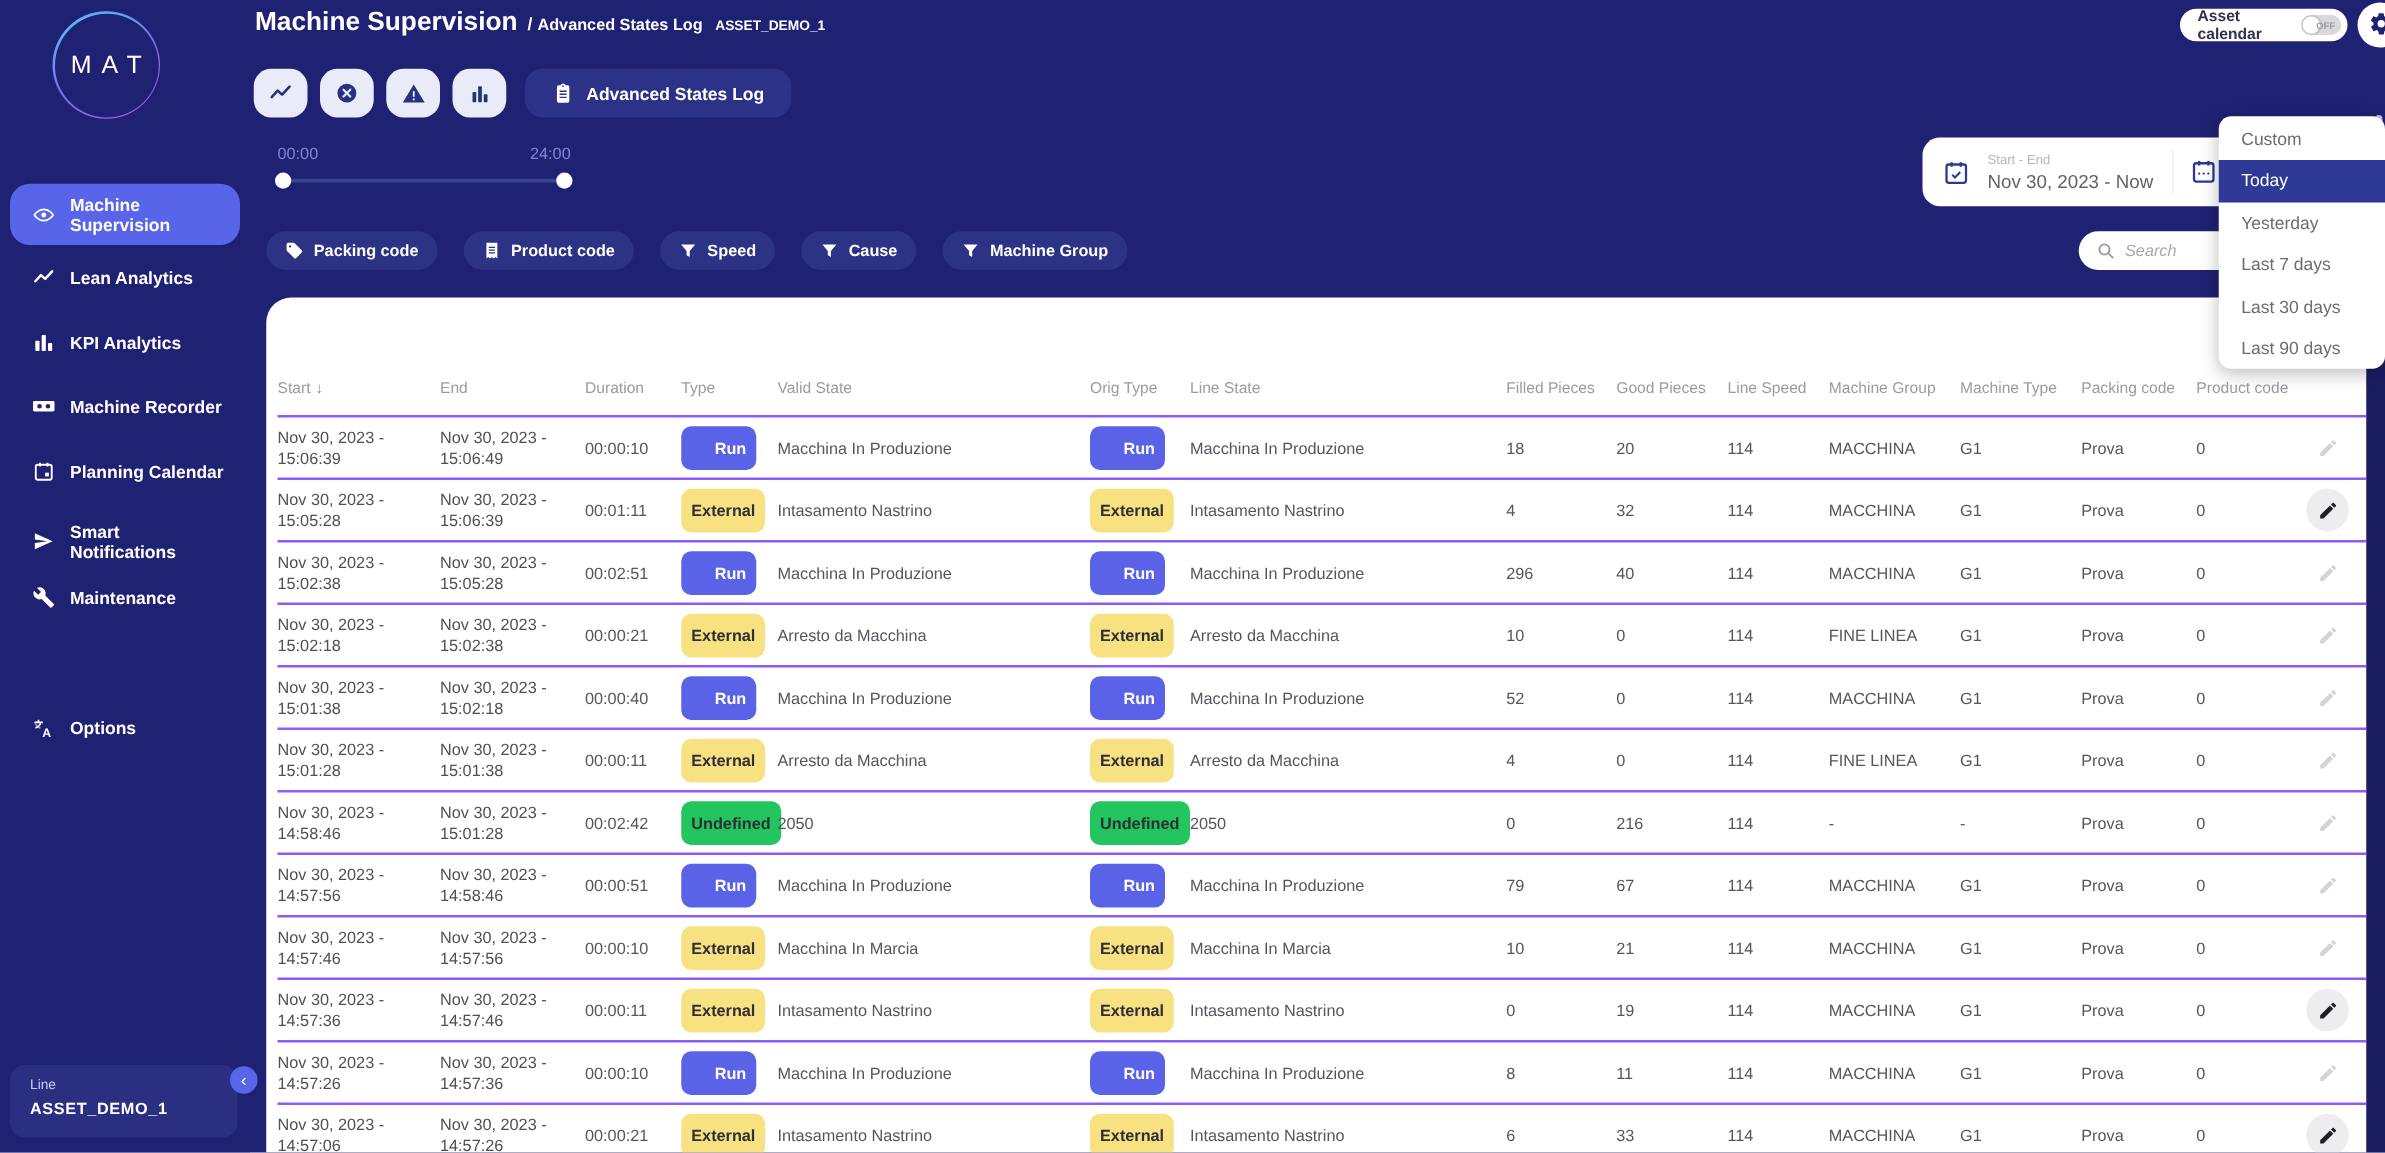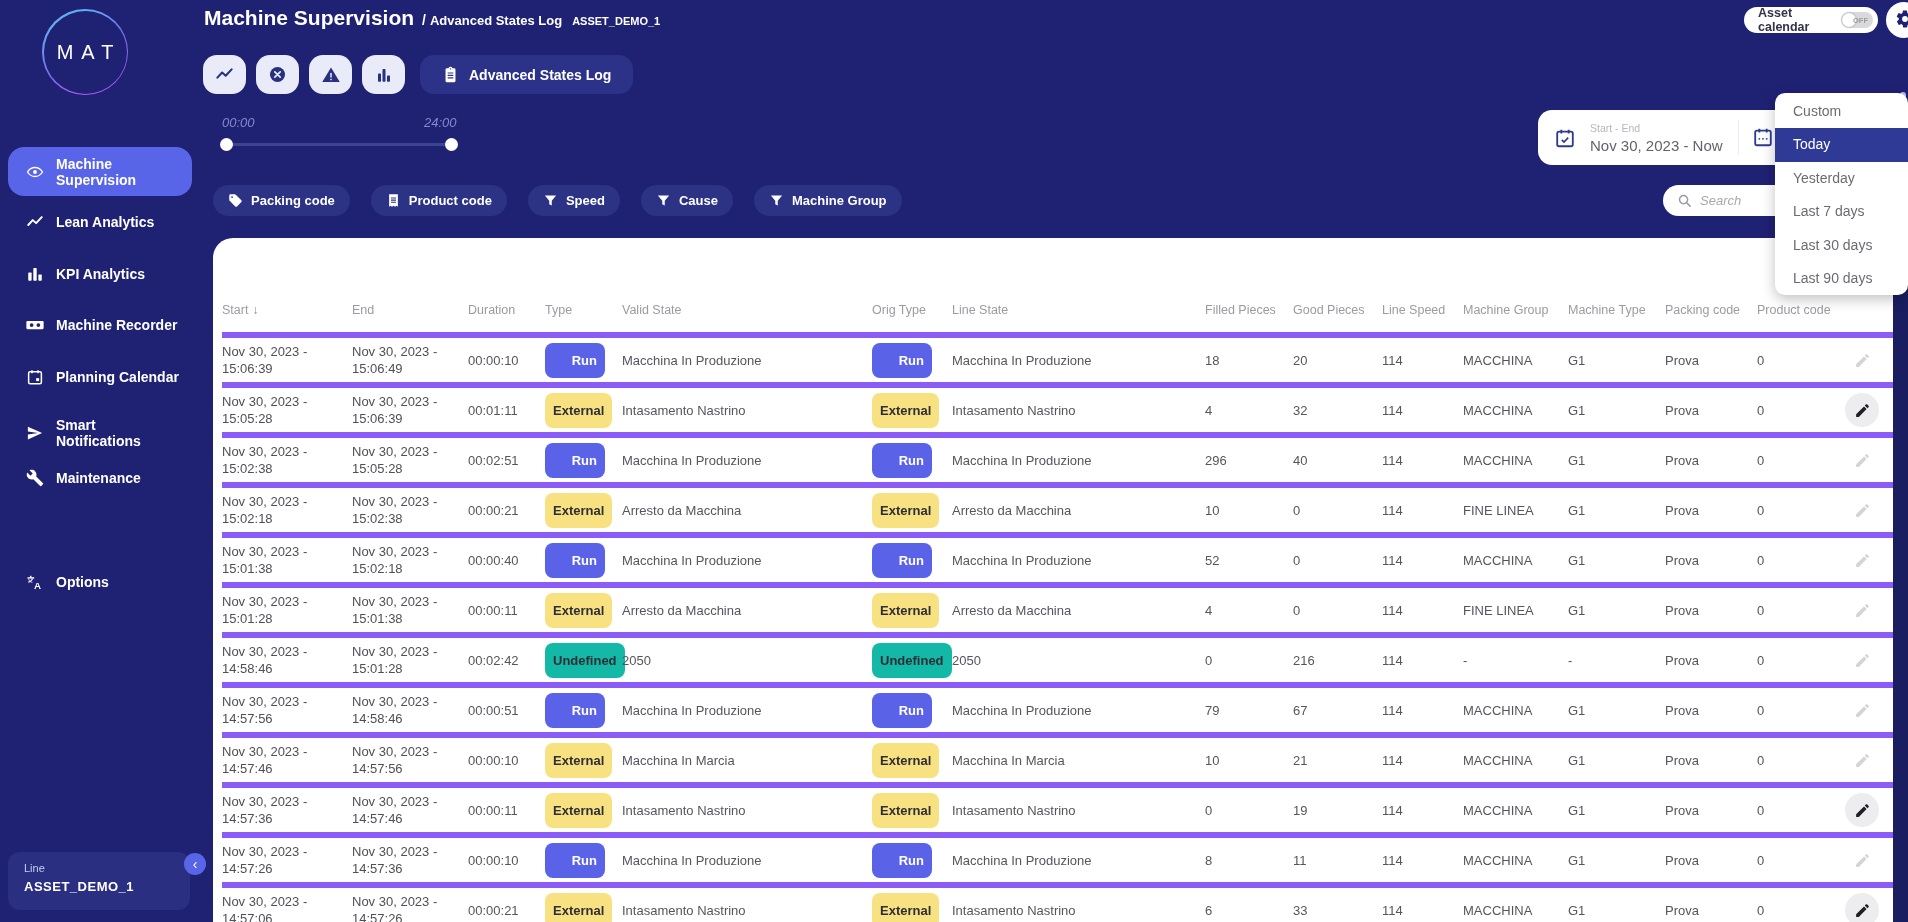--- a/index.html
+++ b/index.html
@@ -44,21 +44,21 @@
           background:#fff; border:none; z-index:4; cursor:pointer; padding:0 0 0 2px; }
 
   
   .tool-btn { position:absolute; top:55px; width:43px; height:39px; border-radius:14px; background:#e9ebf8;
           border:none; display:flex; align-items:center; justify-content:center; cursor:pointer; z-index:4; }
   .adv-btn { position:absolute; left:420px; top:55px; height:39px; border-radius:14px; background:#2c3287;
           border:none; display:flex; align-items:center; gap:10px; padding:0 22px; color:#fff;
           font-size:14px; font-weight:800; cursor:pointer; z-index:4; font-family:"Liberation Sans",sans-serif; }
 
   
-  .slider-lbl { position:absolute; top:115px; font-size:13px; color:#8289cc; z-index:4;font-style:italic; }
+  .slider-lbl { position:absolute; top:115px; font-size:13px; color:#8289cc; z-index:4; }
   .slider-track { position:absolute; left:226px; top:143px; width:226px; height:3px; background:#3d4490;
           border-radius:2px; z-index:4; }
   .slider-handle { position:absolute; top:-5px; width:13px; height:13px; border-radius:50%; background:#fff; cursor:pointer; }
 
   
   .filters { position:absolute; left:213px; top:185px; display:flex; gap:21px; z-index:4; }
   .chip { height:31px; background:#2d3384; border:none; border-radius:16px; color:#fff; font-size:13px;
           font-weight:700; display:flex; align-items:center; gap:8px; padding:0 15px; cursor:pointer;
           font-family:"Liberation Sans",sans-serif; }
   .search { position:absolute; left:1663px; top:185px; width:240px; height:31px; background:#fff;
@@ -81,31 +81,31 @@
           border-radius:10px; box-shadow:0 4px 14px rgba(0,0,0,.25); z-index:10; padding-top:2px; }
   .menu-item { height:33.4px; line-height:33.4px; padding-left:18px; font-size:14px; color:#6b6b73; cursor:pointer; }
   .menu-item.selected { background:#2e3a96; color:#fff; }
   .menu-scroll { position:absolute; right:2px; top:92px; width:6px; height:96px; background:#b9c1f2; border-radius:3px; }
 
   
   .table-card { position:absolute; left:213px; top:238px; width:1680px; height:684px; background:#fff;
           border-radius:20px 20px 0 0; z-index:3; overflow:hidden; }
   .tbl { position:absolute; left:9px; top:50px; width:1671px; }
   .trow { display:grid; grid-template-columns:130px 116px 77px 77px 250px 80px 253px 88px 89px 81px 105px 97px 92px 88px 48px;
-          align-items:center; height:50px; border-top:6px solid #8b5cf6; }
+          align-items:center; height:50px; border-top:2px solid #8b5cf6; }
   .trow.head { height:44px; border-top:none; }
   .th { font-size:12.5px; color:#9b9ba3; line-height:16px; padding-right:14px; cursor:pointer; }
   .th .sort { margin-left:4px; color:#8a8a92; font-size:12px; }
   .td { font-size:13px; color:#55555e; padding-right:10px; }
   .td.date div { line-height:17px; color:#4f4f58; }
   .badge { display:inline-block; min-width:60px; text-align:right; padding:10px 8px; border-radius:8px;
           font-size:13px; font-weight:700; }
   .badge-run { background:#5a62e8; color:#fff; }
   .badge-external { background:#f8e180; color:#2e2e36; }
-  .badge-undefined { background:#14b8a6; color:#2e2e36; }
+  .badge-undefined { background:#22c55e; color:#2e2e36; }
   .edit { width:34px; height:34px; border-radius:50%; border:none; background:transparent; display:flex;
           align-items:center; justify-content:center; cursor:pointer; }
   .edit svg path { fill:#d4d4d8; }
   .edit.on { background:#ededef; }
   .edit.on svg path { fill:#1f1f26; }
 
   .right-strip { position:absolute; left:1893px; top:238px; width:15px; height:684px; background:#1a1d60; z-index:2; }
 </style>
 </head>
 <body>

